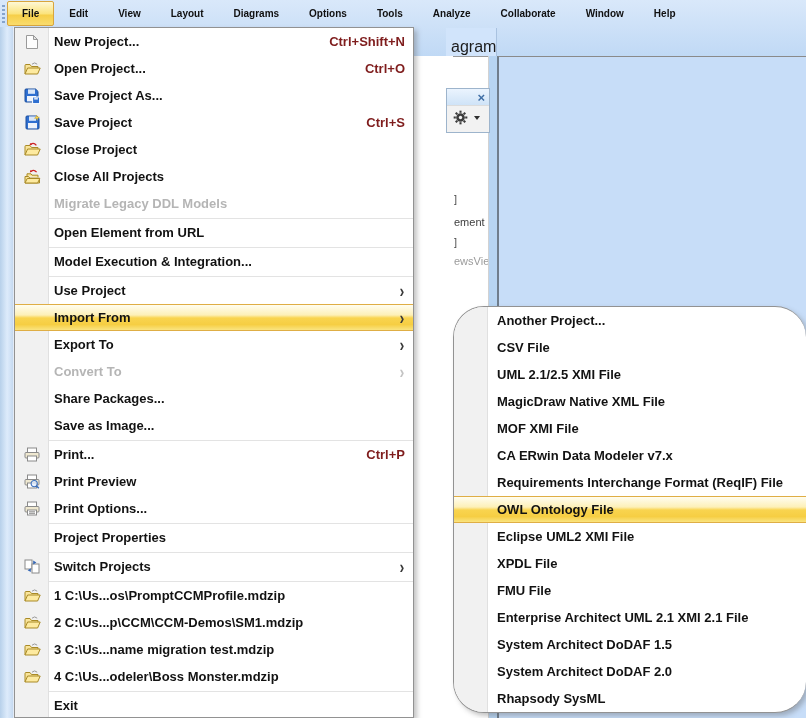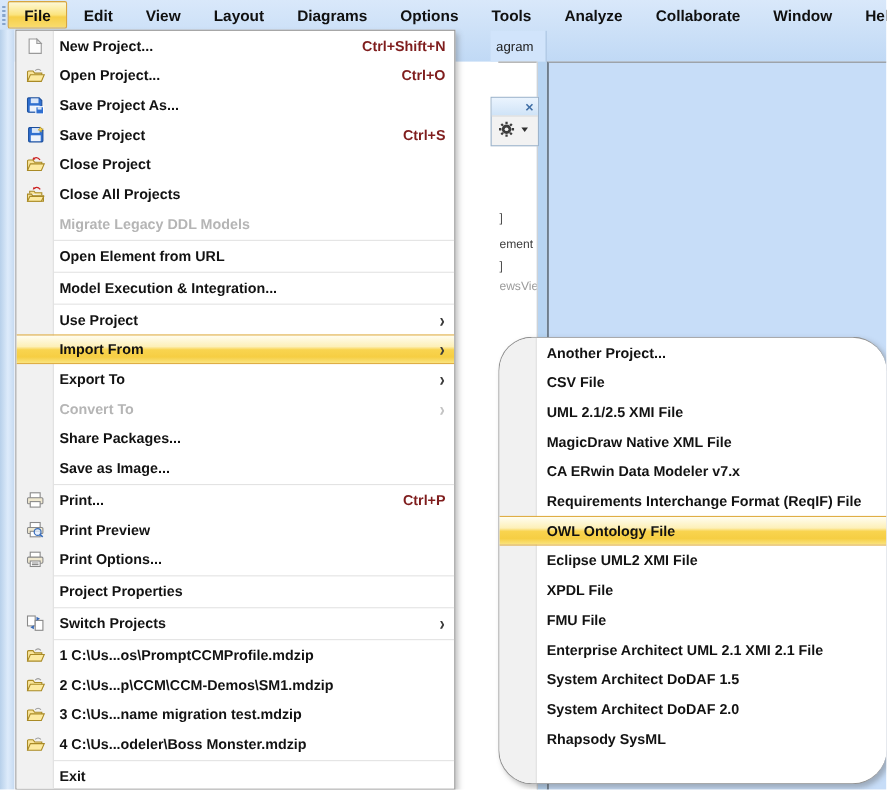--- a/index.html
+++ b/index.html
@@ -8,43 +8,43 @@
 
   
   .top-bg{position:absolute;left:0;top:0;width:806px;height:56px;
           background:linear-gradient(#d9e8fa,#c0d9f5);}
   .grip{position:absolute;left:2px;top:5px;width:3px;height:18px;
         background:repeating-linear-gradient(to bottom,#86a4cc 0 2px,rgba(0,0,0,0) 2px 4px);}
   .left-strip{position:absolute;left:0;top:27px;width:14px;height:691px;z-index:1;
               background:linear-gradient(to right,#b7d0ea,#ddebfb 55%,#c7dbf2);
               border-right:1px solid #e8f0fb;box-sizing:border-box;}
   .tab{position:absolute;left:446px;top:28px;width:51px;height:28px;background:#d1e4fb;
-       border-right:1px solid #a9c2e0;box-sizing:border-box;display:flex;align-items:center;
-       padding-left:5px;font-size:12px;color:#1b1b1b;z-index:1;}
+       border-right:1px solid #a9c2e0;box-sizing:border-box;display:flex;align-items:flex-end;
+       padding-left:5px;font-size:16px;color:#1b1b1b;z-index:1;}
   .canvas{position:absolute;left:497px;top:56px;width:309px;height:662px;background:#c7ddf8;
           border-left:2px solid #6f7d8c;border-top:1px solid #8a8a8a;box-sizing:border-box;z-index:1;}
   .sliver-white{position:absolute;left:453px;top:56px;width:35px;height:662px;background:#fff;
                 border-top:1px solid #9a9a9a;box-sizing:border-box;overflow:hidden;z-index:1;}
   .sliver-blue{position:absolute;left:488px;top:56px;width:9px;height:662px;background:#b7d4f2;
                border-left:1px solid #d2d2d2;box-sizing:border-box;z-index:1;}
   .fragment{position:absolute;left:1px;font-size:11px;color:#4e4e4e;white-space:nowrap;}
   .fragment.f0{top:136px;} .fragment.f1{top:159px;color:#3e3e3e;}
   .fragment.f2{top:179px;} .fragment.f3{top:198px;color:#9b9b9b;}
   .mini-toolbar{position:absolute;left:446px;top:88px;width:44px;height:45px;background:#f2f2f2;
                 border:1px solid #9db4cc;box-sizing:border-box;z-index:1;}
   .mini-header{height:16px;background:linear-gradient(#ebf4fe,#cfe3f7);display:flex;align-items:center;
                justify-content:flex-end;padding-right:4px;border-bottom:1px solid #dcdcdc;}
   .mini-close{font-size:13px;font-weight:bold;color:#3f6ea5;line-height:1;cursor:default;}
   .mini-body{display:flex;align-items:center;gap:6px;padding:4px 3px 0 6px;}
   .caret-down{width:0;height:0;border-left:3.5px solid transparent;border-right:3.5px solid transparent;
               border-top:4px solid #2f2f2f;}
 
   
   .menubar{position:absolute;left:7px;top:0;height:27px;display:flex;align-items:center;z-index:2;}
-  .menu-item{height:23px;display:flex;align-items:center;padding:0 14px;font-size:14px;font-weight:bold;
+  .menu-item{height:23px;display:flex;align-items:center;padding:0 14px;font-size:10px;font-weight:bold;
              color:#101010;border:1px solid transparent;border-radius:2px;white-space:nowrap;}
   .menu-item.active{background:linear-gradient(#fef8d6,#fbe47e 50%,#f6cf49 58%,#f9dc6e);
                     border-color:#d8a53e;}
 
   
   .popup{position:absolute;box-sizing:border-box;background:#fff;border:1px solid #929292;
          box-shadow:3px 3px 5px rgba(80,80,80,.35);overflow:hidden;}
   .file-menu{left:14px;top:27px;width:400px;height:691px;z-index:10;}
   .import-menu{left:453px;top:306px;width:353px;height:407px;border-right:none;z-index:11;border-radius:31px;}
   .gutter-bg{position:absolute;left:0;top:0;bottom:0;width:33px;background:#f1f1f1;
@@ -430,20 +430,25 @@
           <span class="mlabel">UML 2.1/2.5 XMI File</span>
           <span class="mshortcut"></span>
         </div>
         <div class="mrow">
           <span class="gcell"></span>
           <span class="mlabel">MagicDraw Native XML File</span>
           <span class="mshortcut"></span>
         </div>
         <div class="mrow">
           <span class="gcell"></span>
+          <span class="mlabel">MOF XMI File</span>
+          <span class="mshortcut"></span>
+        </div>
+        <div class="mrow">
+          <span class="gcell"></span>
           <span class="mlabel">CA ERwin Data Modeler v7.x</span>
           <span class="mshortcut"></span>
         </div>
         <div class="mrow">
           <span class="gcell"></span>
           <span class="mlabel">Requirements Interchange Format (ReqIF) File</span>
           <span class="mshortcut"></span>
         </div>
         <div class="mrow highlight">
           <span class="gcell"></span>

